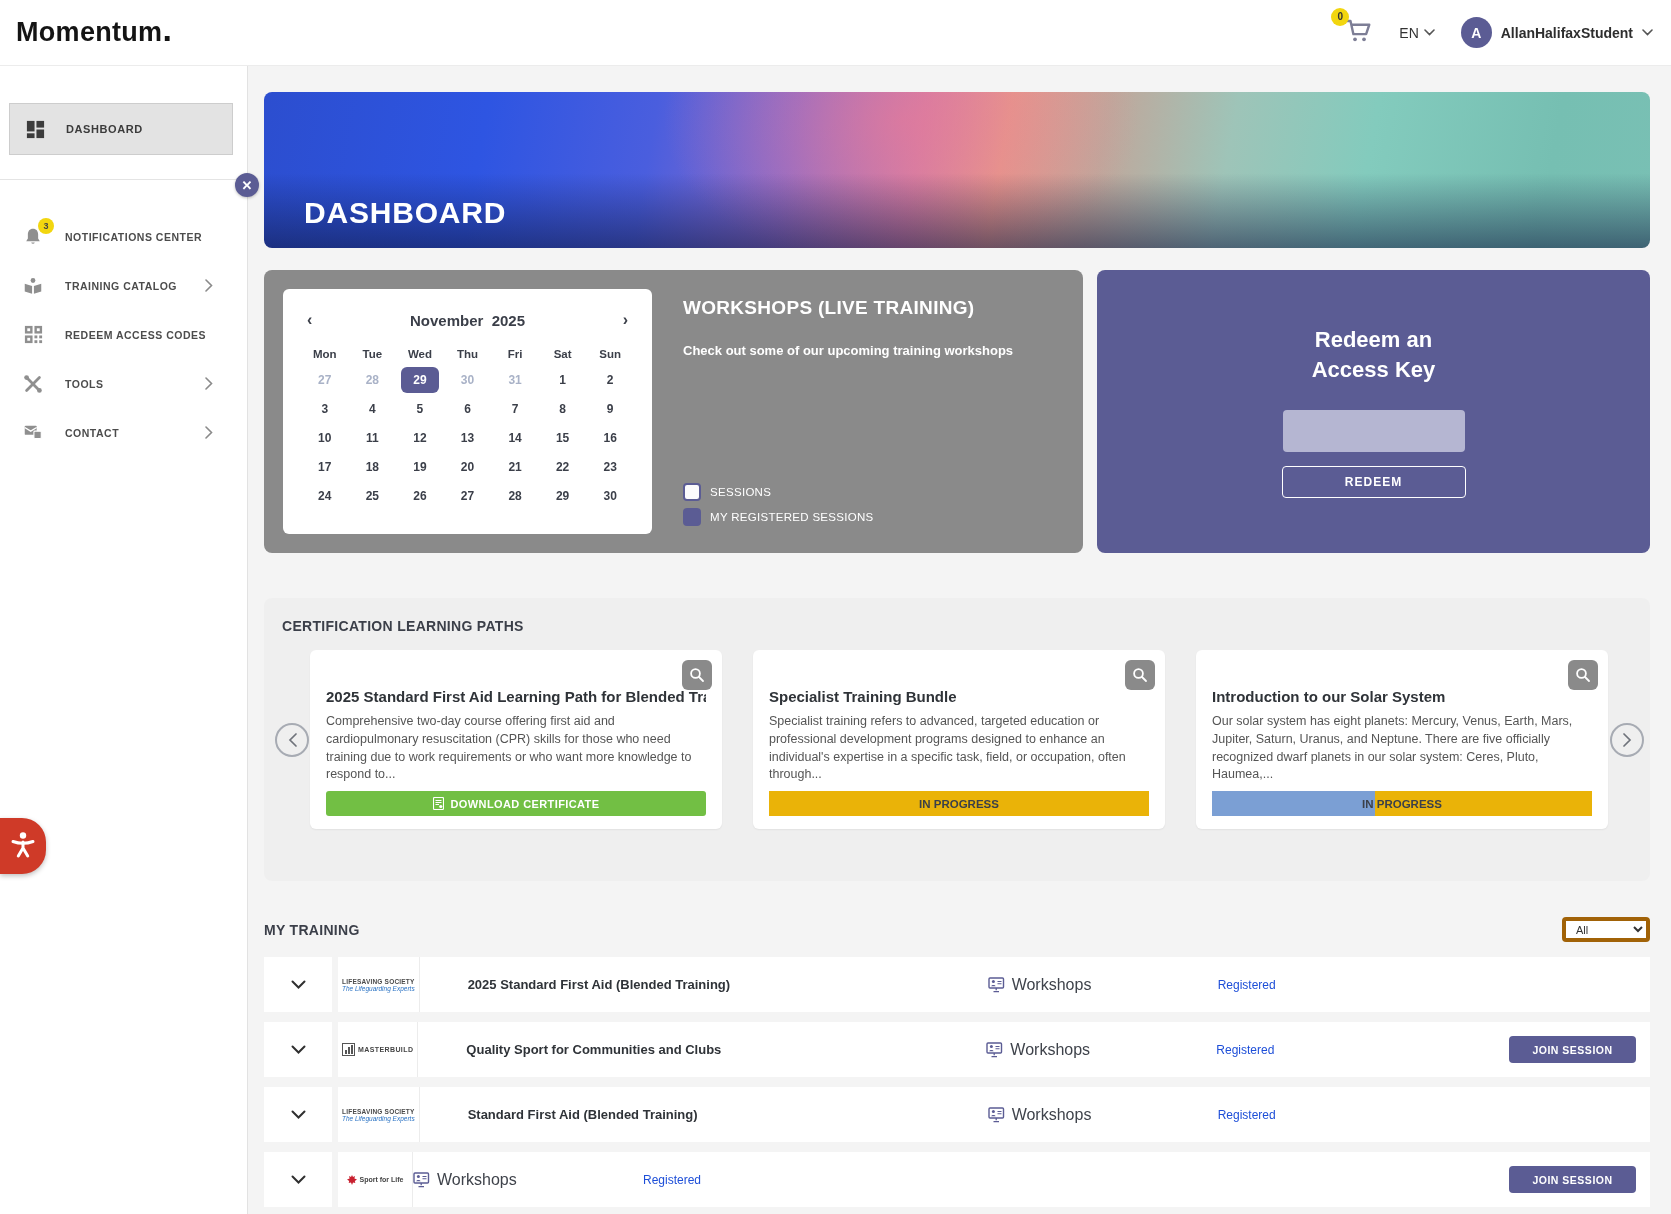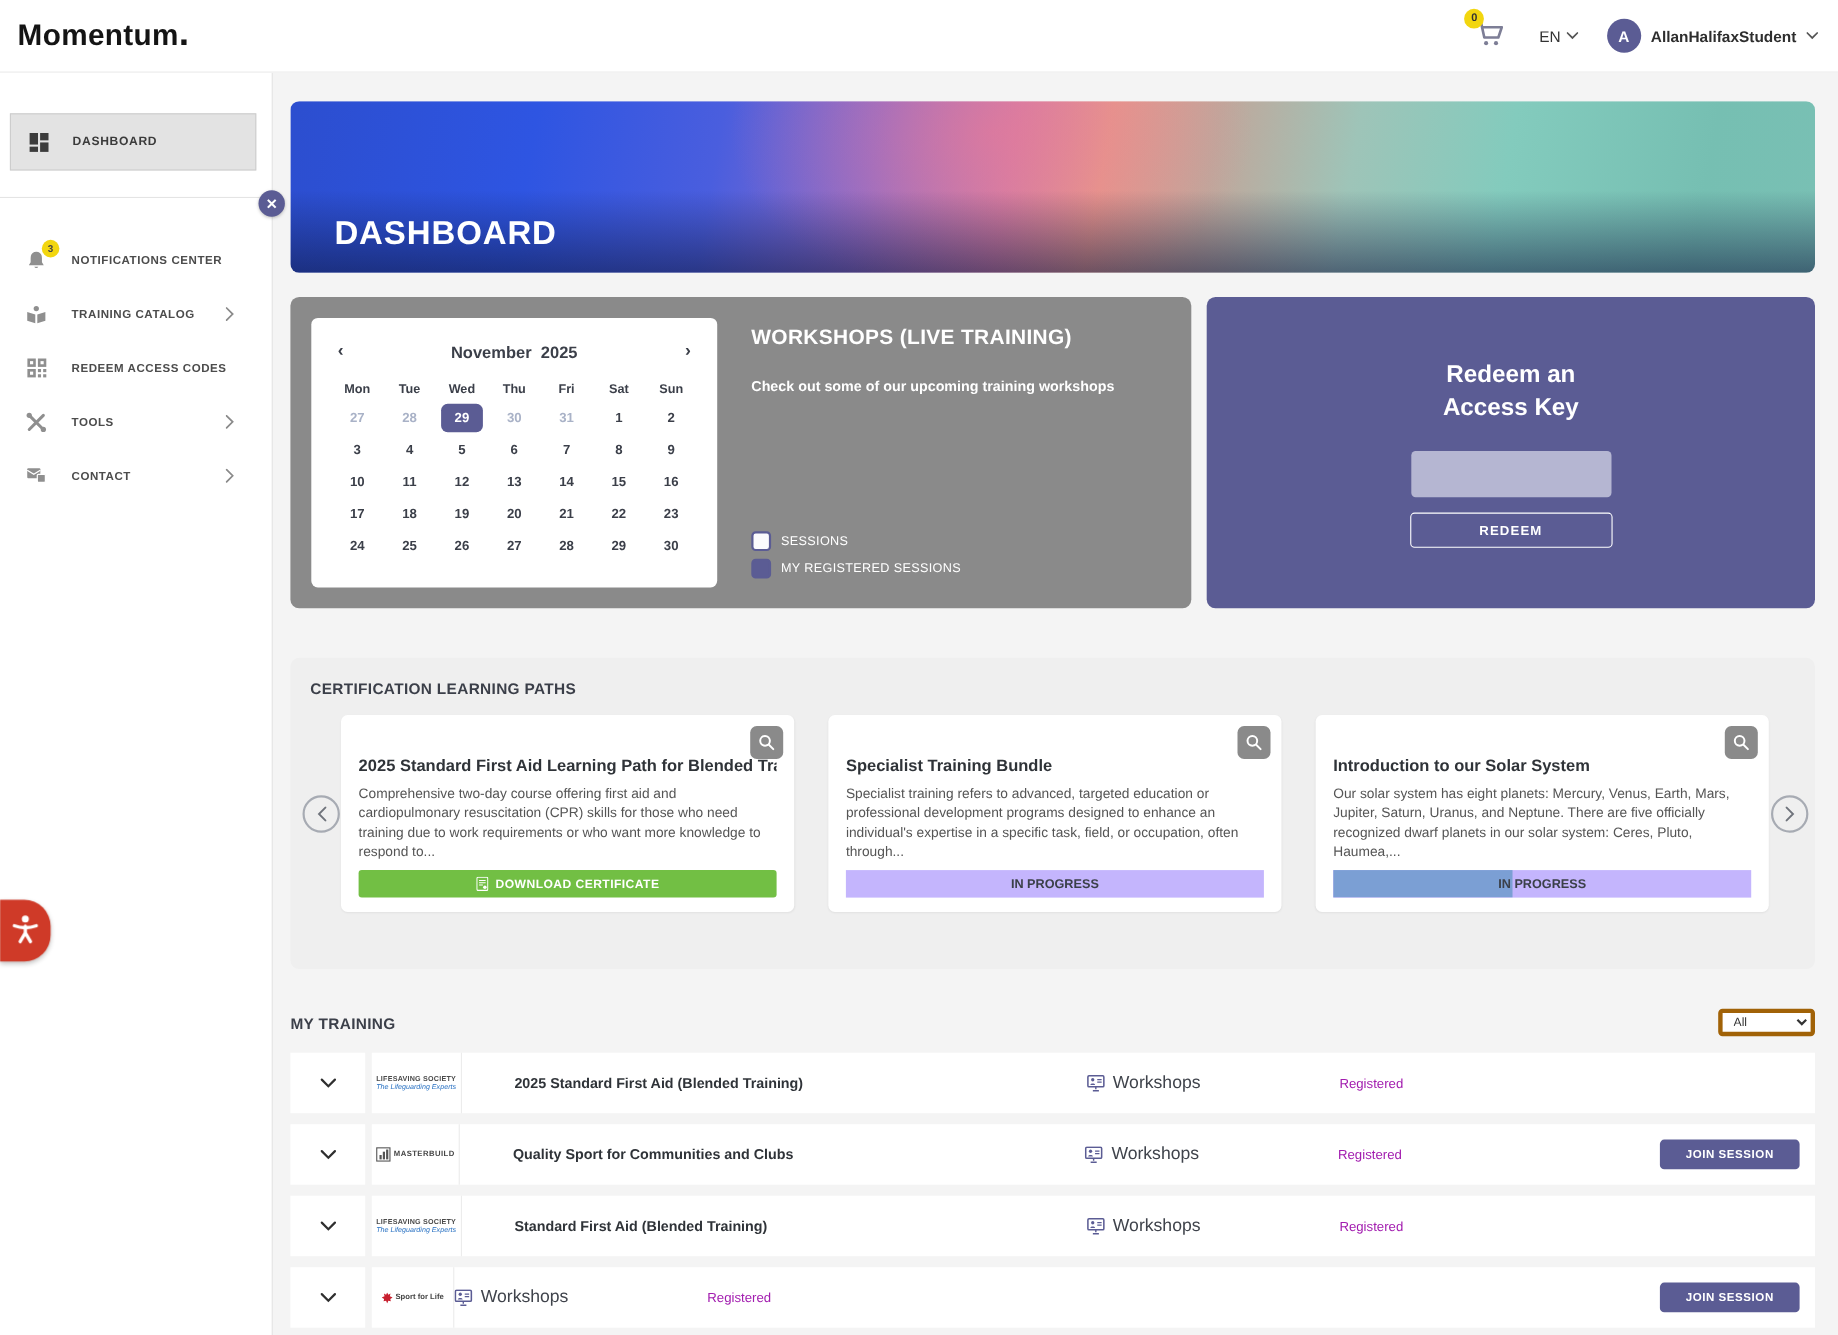--- a/index.html
+++ b/index.html
@@ -2,21 +2,21 @@
 <html><head>
 <meta charset="utf-8">
 <style>
   * { margin:0; padding:0; box-sizing:border-box; }
   html,body { width:1671px; height:1214px; overflow:hidden; background:#f4f4f4;
     font-family:"Liberation Sans", sans-serif; color:#333; }
 
   
   .header { height:66px; background:#fff; border-bottom:1px solid #ececec;
     display:flex; align-items:center; justify-content:space-between; padding:0 18px 0 16px;
-    position:relative; z-index:30; }
+    position:relative; z-index:30;text-align:right; }
   .logo { font-size:27px; font-weight:800; letter-spacing:.3px; color:#141414; cursor:pointer; }
   .logo .dot { font-size:34px; font-weight:900; line-height:0; }
   .header-right { display:flex; align-items:center; gap:26px; }
   .cart-wrap { position:relative; width:34px; height:34px; cursor:pointer; }
   .cart-badge { position:absolute; top:-8px; left:-8px; width:18px; height:18px; border-radius:50%;
     background:#f2d60f; color:#333; font-size:10px; font-weight:700; display:flex;
     align-items:center; justify-content:center; }
   .lang { display:flex; align-items:center; gap:5px; font-size:14px; color:#333; cursor:pointer; }
   .user { display:flex; align-items:center; gap:9px; cursor:pointer; }
   .avatar { width:31px; height:31px; border-radius:50%; background:#5b5c94; color:#fff;
@@ -103,21 +103,21 @@
     padding:14px 16px; box-shadow:0 1px 2px rgba(0,0,0,.06); cursor:pointer; flex:none; }
   .lp-zoom { position:absolute; top:10px; right:10px; width:30px; height:30px; background:#8a8a8a;
     border:none; border-radius:6px; display:flex; align-items:center; justify-content:center; cursor:pointer; }
   .lp-title { font-size:15px; font-weight:800; color:#2f3338; margin-top:24px; white-space:nowrap;
     overflow:hidden; }
   .lp-desc { font-size:12.5px; color:#555; line-height:1.42; margin-top:8px; }
   .lp-footer { position:absolute; left:16px; right:16px; bottom:13px; height:25px; }
   .btn-green { width:100%; height:25px; background:#72bf44; border:none; border-radius:3px; color:#fff;
     font-size:11px; font-weight:700; letter-spacing:.4px; display:flex; align-items:center;
     justify-content:center; gap:7px; cursor:pointer; font-family:"Liberation Sans", sans-serif; }
-  .progress { position:relative; width:100%; height:25px; background:#c4b5fd; overflow:hidden; }
+  .progress { position:relative; width:100%; height:25px; background:#eab308; overflow:hidden; }
   .progress .fill { position:absolute; left:0; top:0; bottom:0; background:#7b9fd4; }
   .progress .plabel { position:absolute; inset:0; display:flex; align-items:center;
     justify-content:center; font-size:11.5px; font-weight:600; color:#3b4049; }
   .car-arrow { position:absolute; top:50%; transform:translateY(-50%); width:34px; height:34px;
     border-radius:50%; border:2px solid #a7abb3; background:transparent; color:#6f737b;
     display:flex; align-items:center; justify-content:center; cursor:pointer; }
   .car-arrow.left { left:11px; } .car-arrow.right { right:6px; }
 
   
   .training-head { display:flex; align-items:center; justify-content:space-between; margin-bottom:15px; }
@@ -125,21 +125,21 @@
   .training-filter { width:88px; height:25px; font-size:11px; color:#333; border:4px solid #a16207;
     border-radius:4px; background:#fff; padding:0 6px; font-family:"Liberation Sans", sans-serif; }
   .t-row { display:flex; height:55px; margin-bottom:10px; }
   .t-chev { width:68px; background:#fff; display:flex; align-items:center; justify-content:center;
     margin-right:6px; cursor:pointer; flex:none; }
   .t-main { flex:1; background:#fff; display:flex; align-items:center; padding-right:14px; }
   .t-logo { flex:0 0 75px; height:100%; border-right:1px solid #ececec; display:flex;
     flex-direction:column; align-items:center; justify-content:center; padding:0 4px; }
   .t-title { flex:0 0 568px; padding-left:48px; font-size:13px; font-weight:700; color:#2f3338; }
   .t-type { flex:0 0 230px; display:flex; align-items:center; gap:7px; font-size:16px; color:#3f434b; }
-  .t-status { flex:1; font-size:12px; color:#a21caf; }
+  .t-status { flex:1; font-size:12px; color:#1d4ed8; }
   .btn-join { width:127px; height:27px; background:#5b5c94; color:#fff; border:none; border-radius:4px;
     font-size:10.5px; font-weight:700; letter-spacing:.5px; cursor:pointer;
     font-family:"Liberation Sans", sans-serif; }
   .ls-1 { font-size:6.5px; font-weight:700; letter-spacing:.2px; color:#4a4a4a; white-space:nowrap; }
   .ls-2 { font-size:6.5px; font-style:italic; color:#2a72c3; white-space:nowrap; }
   .mb-wrap, .sfl-wrap { display:flex; align-items:center; gap:3px; }
   .mb-icon { width:13px; height:13px; border:1px solid #555; display:flex; align-items:flex-end;
     justify-content:center; gap:1px; padding:1px; }
   .mb-icon i { display:block; width:2px; background:#555; }
   .mb-txt { font-size:7px; font-weight:700; letter-spacing:.4px; color:#444; white-space:nowrap; }

